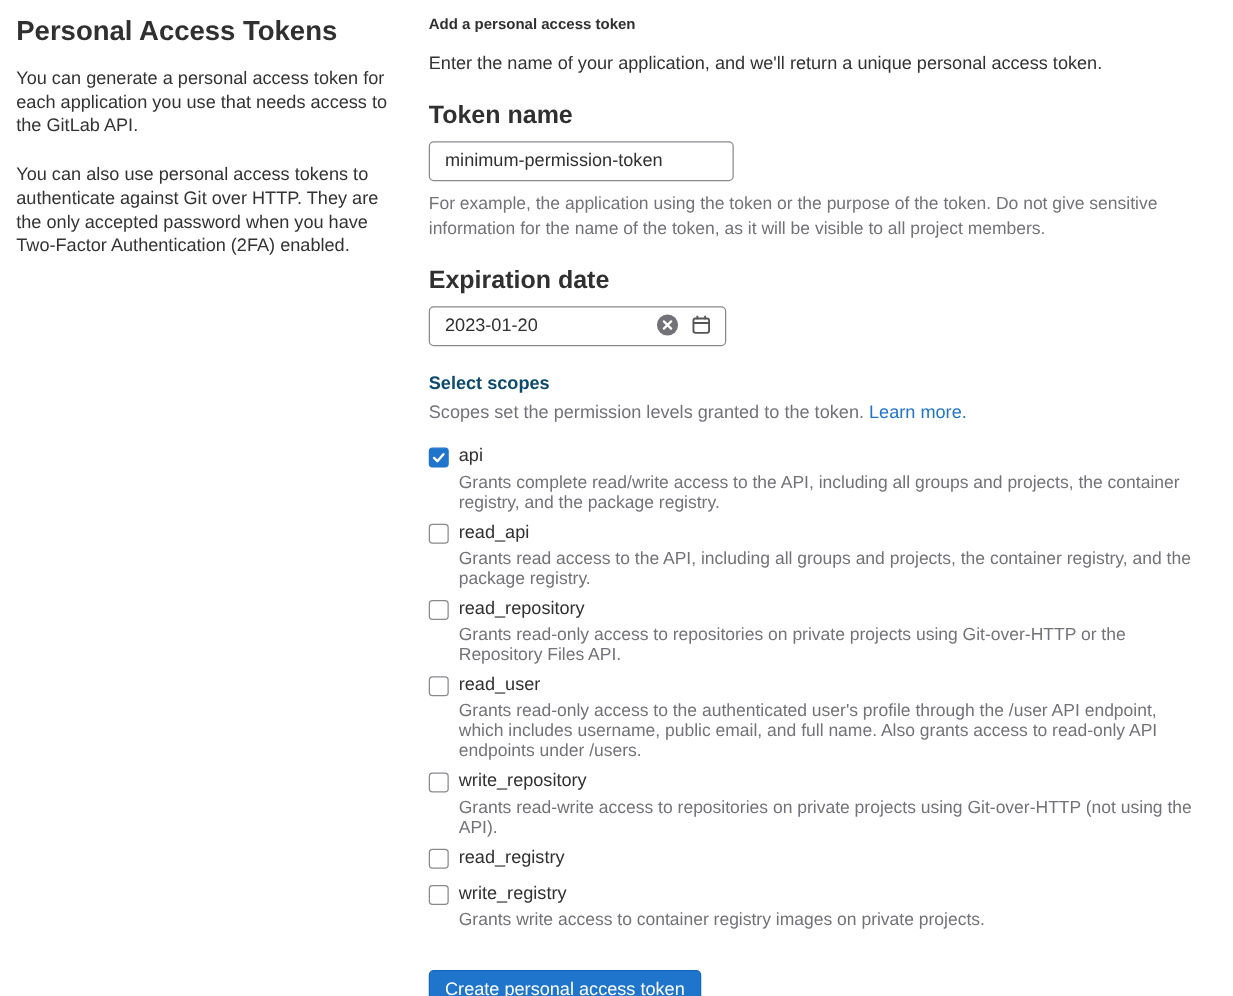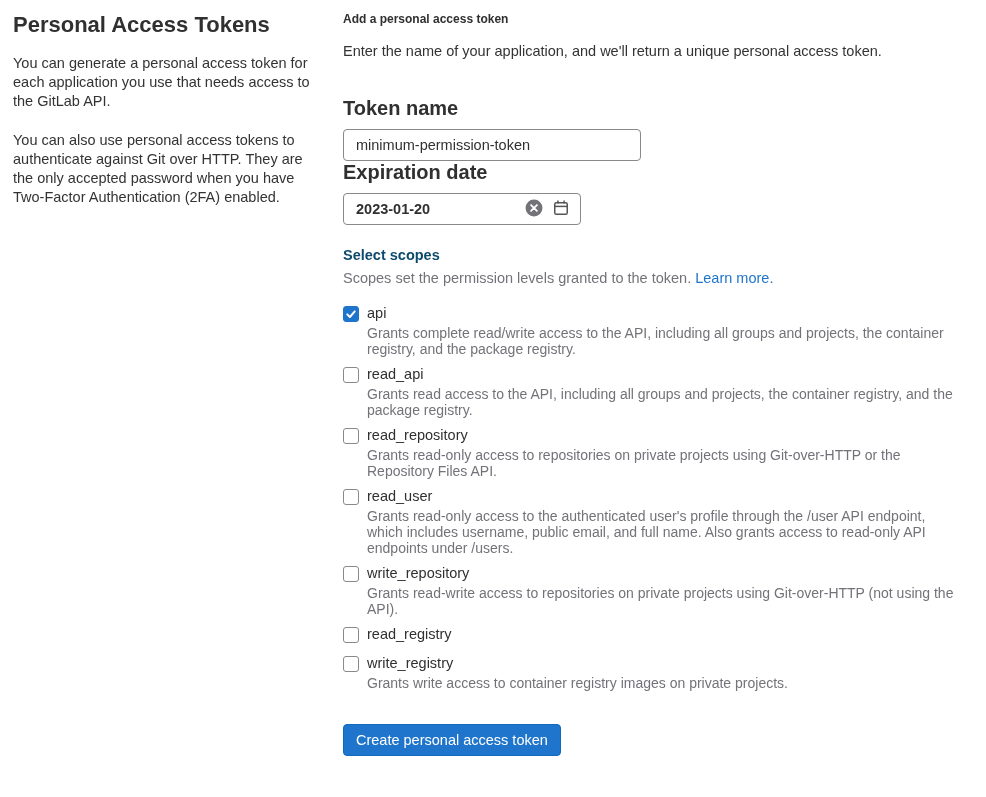--- a/index.html
+++ b/index.html
@@ -21,40 +21,40 @@
   .left-col p {
     font-size: 14.5px; line-height: 19px; color: #333333;
     margin-bottom: 20px;
   }
 
   
   .right-col { flex: 1; max-width: 620px; padding-top: 2px; }
   .section-heading {
     font-size: 12px; font-weight: 700; color: #303030; margin-bottom: 15px;
   }
-  .intro-text { font-size: 14.5px; line-height: 20px; color: #333333; margin-bottom: 36px; }
+  .intro-text { font-size: 14.5px; line-height: 20px; color: #333333; margin-bottom: 20px; }
 
   .field-label {
     display: block; font-size: 20px; font-weight: 700; color: #303030;
     margin-bottom: 9px;
   }
   .text-input {
-    display: block; width: 298px; height: 32px;
+    display: block; width: 244px; height: 32px;
     border: 1px solid #89888d; border-radius: 4px;
     padding: 0 12px; font-size: 14.5px; color: #303030;
     font-family: "Liberation Sans", sans-serif;
     background: #fff; outline: none;
   }
   .help-text {
     font-size: 14px; line-height: 20px; color: #737278;
     margin-top: 7px; margin-bottom: 21px;
   }
 
   .date-field { position: relative; width: 238px; margin-bottom: 22px; }
-  .date-field .text-input { width: 238px; padding-right: 98px; font-weight: bold; }
+  .date-field .text-input { width: 238px; padding-right: 98px; }
   .icon-btn {
     position: absolute; top: 0; height: 32px; display: flex; align-items: center;
     background: none; border: none; cursor: pointer; padding: 0;
   }
   .clear-btn { right: 38px; }
   .cal-btn { right: 12px; }
 
   .scopes-heading { font-size: 14.5px; font-weight: 700; color: #0c4a6e; margin-bottom: 7px; }
   .scopes-intro { font-size: 14.5px; color: #737278; margin-bottom: 19px; }
   .scopes-intro a { color: #1f75cb; text-decoration: none; cursor: pointer; }
@@ -90,20 +90,21 @@
     <p>You can generate a personal access token for each application you use that needs access to the GitLab API.</p>
     <p>You can also use personal access tokens to authenticate against Git over HTTP. They are the only accepted password when you have Two-Factor Authentication (2FA) enabled.</p>
   </aside>
 
   <main class="right-col">
     <h2 class="section-heading">Add a personal access token</h2>
     <p class="intro-text">Enter the name of your application, and we'll return a unique personal access token.</p>
 
     <label class="field-label">Token name</label>
     <input class="text-input" type="text" value="minimum-permission-token" style="">
+    <p class="help-text">For example, the application using the token or the purpose of the token. Do not give sensitive information for the name of the token, as it will be visible to all project members.</p>
 
     <label class="field-label">Expiration date</label>
     <div class="date-field">
       <input class="text-input" type="text" value="2023-01-20" style="">
       <button class="icon-btn clear-btn">
         <span>
           <svg width="18" height="18" viewBox="0 0 16 16">
             <circle cx="8" cy="8" r="7.5" fill="#737278"></circle>
             <path d="M5.4 5.4 L10.6 10.6 M10.6 5.4 L5.4 10.6" stroke="#ffffff" stroke-width="1.6" stroke-linecap="round"></path>
           </svg>

